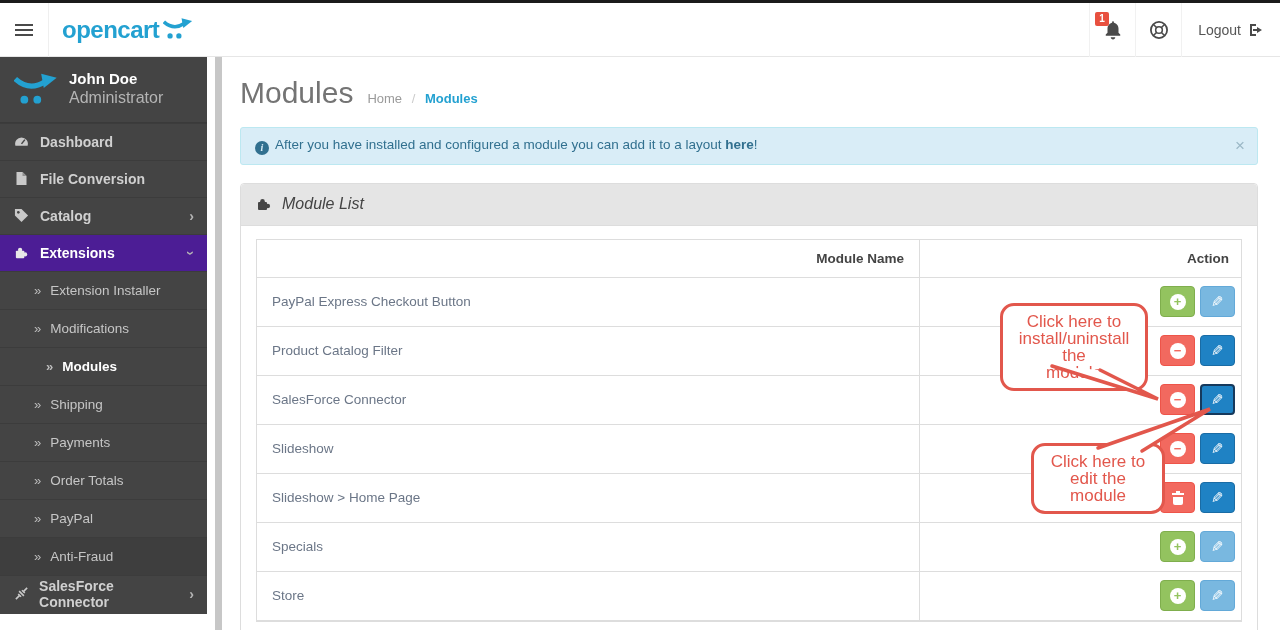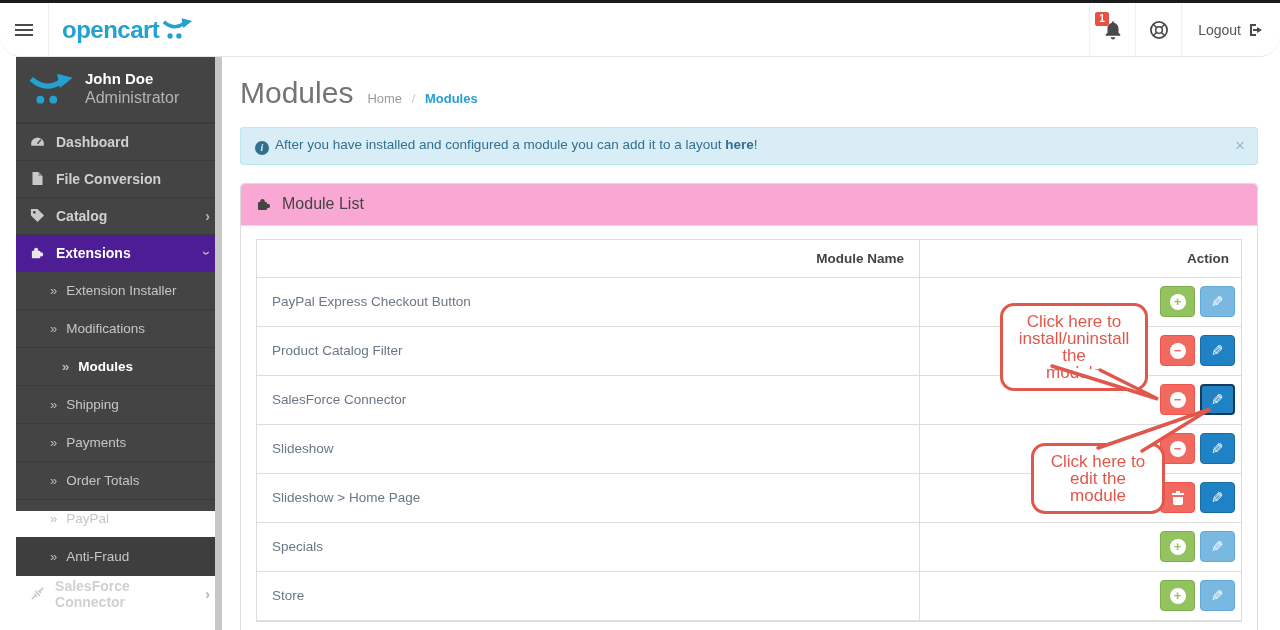--- a/index.html
+++ b/index.html
@@ -2,36 +2,36 @@
 <html><head>
 <meta charset="utf-8">
 <style>
   * { margin:0; padding:0; box-sizing:border-box; }
   body { width:1280px; height:630px; position:relative; overflow:hidden;
          font-family:"Liberation Sans", sans-serif; background:#fff; }
 
   
   .topstrip { position:absolute; top:0; left:0; width:1280px; height:3px; background:#1b1b1b; }
   .hdr { position:absolute; top:3px; left:0; width:1280px; height:54px; background:#fff;
-         border-bottom:1px solid #e6e6e6;border-radius:21px; }
+         border-bottom:1px solid #e6e6e6; }
   .toggle { position:absolute; left:0; top:0; width:49px; height:54px; border-right:1px solid #efefef;
             display:flex; align-items:center; justify-content:center; cursor:pointer; }
   .bars { width:18px; height:2px; background:#4a4a4a; position:relative; top:-5px;
           box-shadow:0 5px 0 #4a4a4a, 0 10px 0 #4a4a4a; }
   .brand { position:absolute; left:62px; top:13px; display:flex; align-items:flex-start; gap:4px;
            font-size:24px; font-weight:bold; letter-spacing:-0.5px; color:#23a1d1; cursor:pointer; }
   .hdr-right { position:absolute; right:0; top:0; height:54px; display:flex; }
   .hdr-item { min-width:46px; height:54px; border-left:1px solid #f1f1f1; display:flex;
               align-items:center; justify-content:center; position:relative; cursor:pointer; }
   .hdr-item.logout { padding:0 16px; gap:7px; font-size:14px; color:#555; }
   .badge { position:absolute; top:9px; left:5px; background:#e8503f; color:#fff; font-size:10px;
            font-weight:bold; line-height:1; padding:2px 4px; border-radius:2px; z-index:2; }
 
   
-  .sidebar { position:absolute; left:16px; top:57px; width:207px; height:454px; background:#444444; }
+  .sidebar { position:absolute; left:0; top:57px; width:207px; height:557px; background:#444444; }
   .user-panel { display:flex; align-items:center; gap:11px; padding:13px 12px 15px 14px;
                 border-bottom:1px solid #3a3a3a; }
   .user-name { color:#fff; font-size:15px; font-weight:bold; line-height:1.25; }
   .user-role { color:#b4b4b4; font-size:16px; }
   .mitem { height:37px; display:flex; align-items:center; gap:10px; padding:0 13px;
            color:#d0d0d0; font-size:14px; border-top:1px solid #3c3c3c; cursor:pointer;font-weight:bold; }
   .mitem .ic { width:17px; display:flex; justify-content:center; }
   .mitem.active { background:#4c1d95; color:#fff; }
   .chev { margin-left:auto; color:#b5b5b5; font-size:14px; }
   .chev.down { transform:rotate(90deg); }
@@ -55,22 +55,22 @@
   .alert { margin:16px 22px 0 18px; background:#d9edf7; border:1px solid #bce8f1; border-radius:3px;
            color:#31708f; font-size:13.5px; padding:9px 14px; position:relative; }
   .info-disc { display:inline-flex; width:14px; height:14px; border-radius:50%; background:#31708f;
                color:#d9edf7; font-size:10px; font-weight:bold; align-items:center; justify-content:center;
                margin-right:6px; vertical-align:-2px; font-family:"Liberation Serif", serif; font-style:italic; }
   .alert b { cursor:pointer;margin-top:24px; }
   .alert .close { position:absolute; right:12px; top:8px; color:#9bb8c6; font-size:17px; cursor:pointer; }
 
   .panel { margin:18px 22px 0 18px; border:1px solid #ddd; border-radius:4px 4px 0 0; min-height:430px; }
   .panel-heading { height:42px; display:flex; align-items:center; gap:10px; padding:0 15px;
-                   background:#f9a8d4; border-bottom:1px solid #ddd; border-radius:4px 4px 0 0;
-                   color:#444; font-size:16px; }
+                   background:#e5e5e5; border-bottom:1px solid #ddd; border-radius:4px 4px 0 0;
+                   color:#444; font-size:16px;font-style:italic; }
   .panel-body { padding:13px 15px; }
 
   .dtable { border:1px solid #ddd; }
   .thead { display:flex; border-bottom:1px solid #ddd; font-weight:bold; color:#444; font-size:13.5px; }
   .thead .c1 { flex:0 0 662px; padding:11px 15px;text-align:right; }
   .thead .c2 { flex:1; padding:11px 12px 11px 15px; text-align:right; border-left:1px solid #ddd; }
   .trow { display:flex; height:49px; border-bottom:1px solid #ddd; }
   .trow:last-child { border-bottom:1px solid #ddd; }
   .cell.name { flex:0 0 662px; display:flex; align-items:center; padding:0 15px;
                color:#6b7687; font-size:13.5px; }

